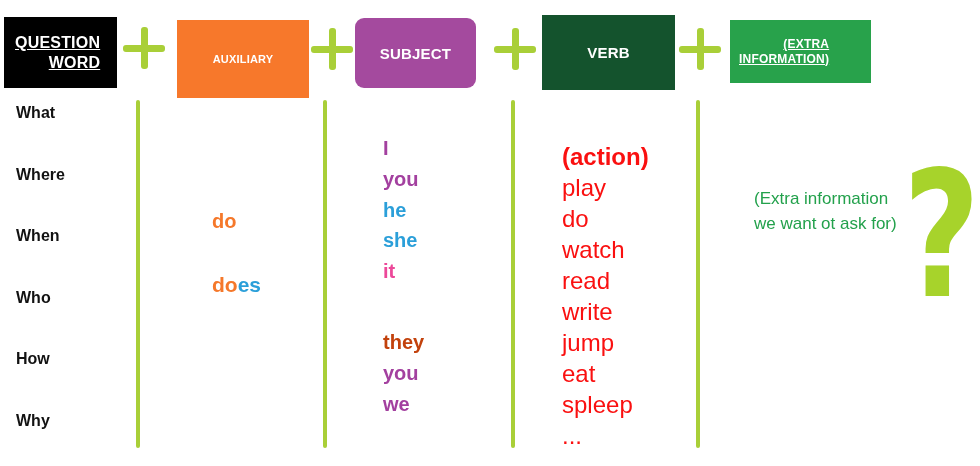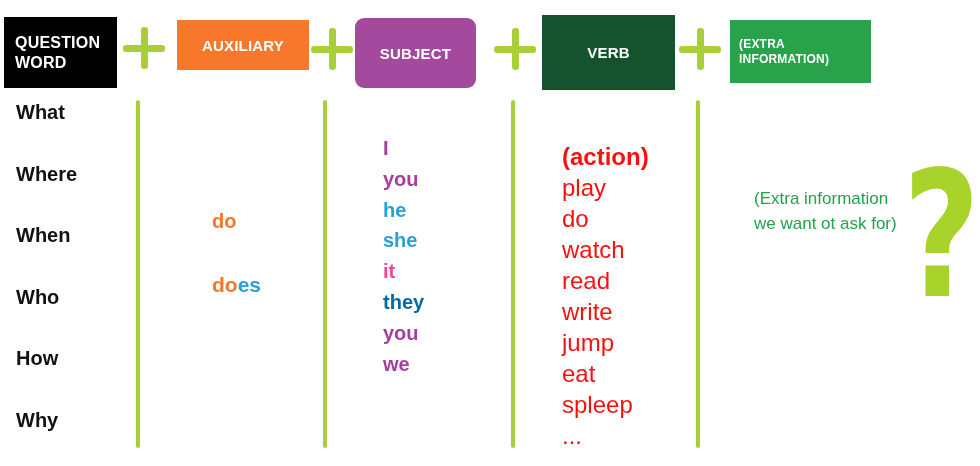--- a/index.html
+++ b/index.html
@@ -6,42 +6,42 @@
   .canvas{
     position:relative;width:980px;height:466px;background:#fff;overflow:hidden;
     font-family:"Liberation Sans","DejaVu Sans",sans-serif;
   }
   
   .box{
     position:absolute;display:flex;align-items:center;
     font-weight:bold;letter-spacing:.2px;box-sizing:border-box;
   }
   .box-center{justify-content:center;text-align:center;}
-  .box-left{justify-content:flex-start;text-align:left;white-space:pre-line;line-height:1.25;}
+  .box-left{justify-content:flex-start;text-align:right;white-space:pre-line;line-height:1.25;text-decoration:underline;}
   .box-qword{left:4px;top:17px;width:113px;height:71px;font-size:16px;padding-left:11px;}
-  .box-aux{left:177px;top:20px;width:132px;height:50px;font-size:15px;}
+  .box-aux{left:177px;top:20px;width:132px;height:78px;font-size:11px;}
   .box-subj{left:355px;top:18px;width:121px;height:70px;font-size:15px;border-radius:9px;}
   .box-verb{left:542px;top:15px;width:133px;height:75px;font-size:15px;}
   .box-extra{left:730px;top:20px;width:141px;height:63px;font-size:12px;padding-left:9px;}
   
   .plus{position:absolute;width:42px;height:42px;}
   .plus .bar-h{position:absolute;left:0;top:50%;margin-top:-3.5px;width:100%;height:7px;background:var(--lime);border-radius:3px;}
   .plus .bar-v{position:absolute;top:0;left:50%;margin-left:-3.5px;width:7px;height:100%;background:var(--lime);border-radius:3px;}
   .plus1{left:123px;top:27px;}
   .plus2{left:311px;top:28px;}
   .plus3{left:494px;top:28px;}
   .plus4{left:679px;top:28px;}
   
   .vline{position:absolute;top:100px;height:348px;width:4px;background:var(--lime);border-radius:2px;}
   .vline1{left:136px;}
   .vline2{left:323px;}
   .vline3{left:511px;}
   .vline4{left:696px;}
   
-  .qwords{position:absolute;left:16px;top:82px;font-size:20px;font-weight:bold;color:#121212;}
+  .qwords{position:absolute;left:16px;top:82px;font-size:16px;font-weight:bold;color:#121212;}
   .qwords .qword{height:61.5px;line-height:61.5px;}
   .aux-do{position:absolute;left:212px;top:210px;font-size:20px;font-weight:bold;}
   .aux-does{position:absolute;left:212px;top:273px;font-size:21px;font-weight:bold;}
   .subjects{position:absolute;left:383px;top:133px;font-size:20px;font-weight:bold;line-height:30.8px;}
   .verbs{position:absolute;left:562px;top:141px;font-size:24px;line-height:31px;}
   .verbs .verb-heading{font-weight:bold;}
   .extra-note{position:absolute;left:754px;top:186px;font-size:17px;line-height:25px;white-space:pre-line;color:var(--green-text);}
   .qmark{
     position:absolute;left:903px;top:148px;font-size:175px;line-height:1;font-weight:bold;
     color:var(--qmark);transform:scaleX(.76);transform-origin:left top;
@@ -101,21 +101,21 @@
 
   <div class="aux-do" style="color: rgb(245, 120, 42);">do</div>
   <div class="aux-does"><span style="color: rgb(245, 120, 42);">do</span><span style="color: rgb(43, 159, 217);">es</span></div>
 
   <div class="subjects">
     <div style="color: rgb(163, 64, 159);">I</div>
     <div style="color: rgb(163, 64, 159);">you</div>
     <div style="color: rgb(43, 159, 217);">he</div>
     <div style="color: rgb(43, 159, 217);">she</div>
     <div style="color: #ec4899;">it</div>
-    <div style="color: #0369a1;">they</div>
+    <div style="color: #c2410c; margin-top: 40px;">they</div>
     <div style="color: rgb(163, 64, 159);">you</div>
     <div style="color: rgb(163, 64, 159);">we</div>
   </div>
 
   <div class="verbs" style="color: rgb(250, 16, 16);">
     <div class="verb-heading">(action)</div>
     <div>play</div>
     <div>do</div>
     <div>watch</div>
     <div>read</div>

